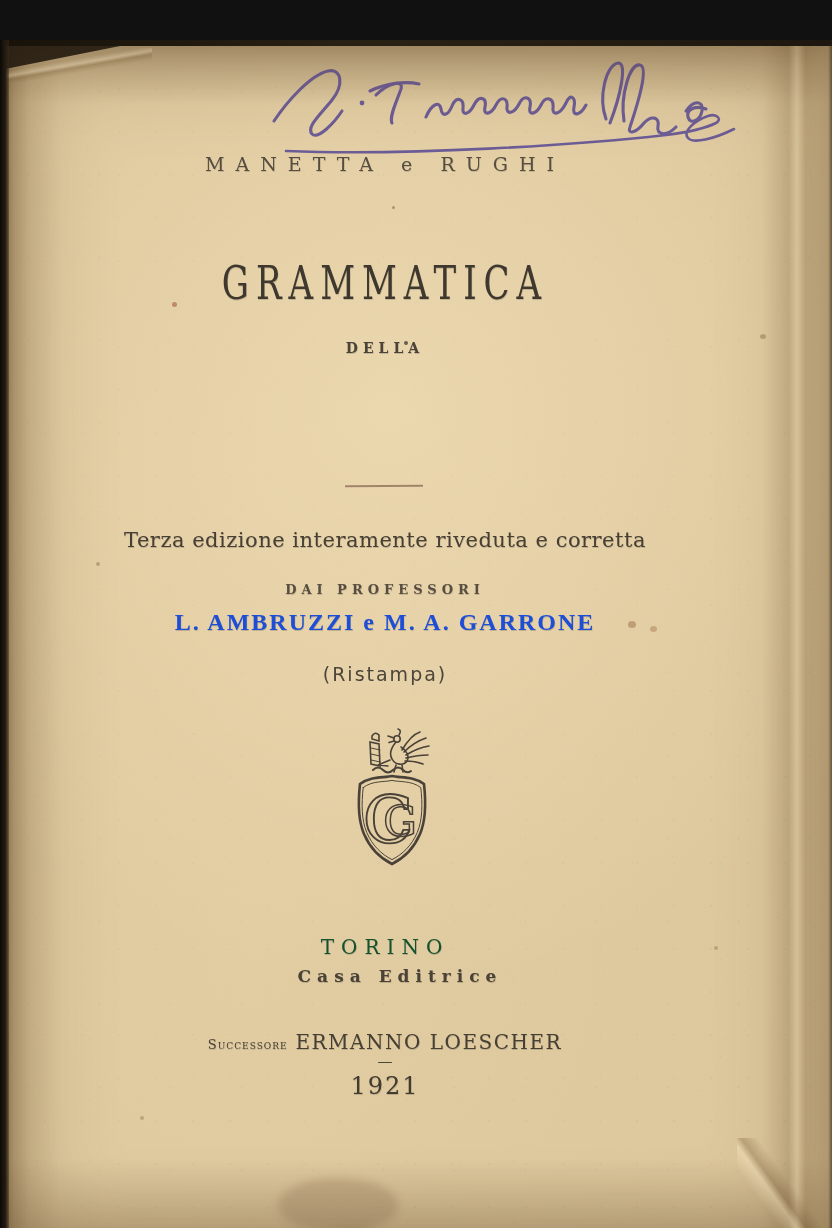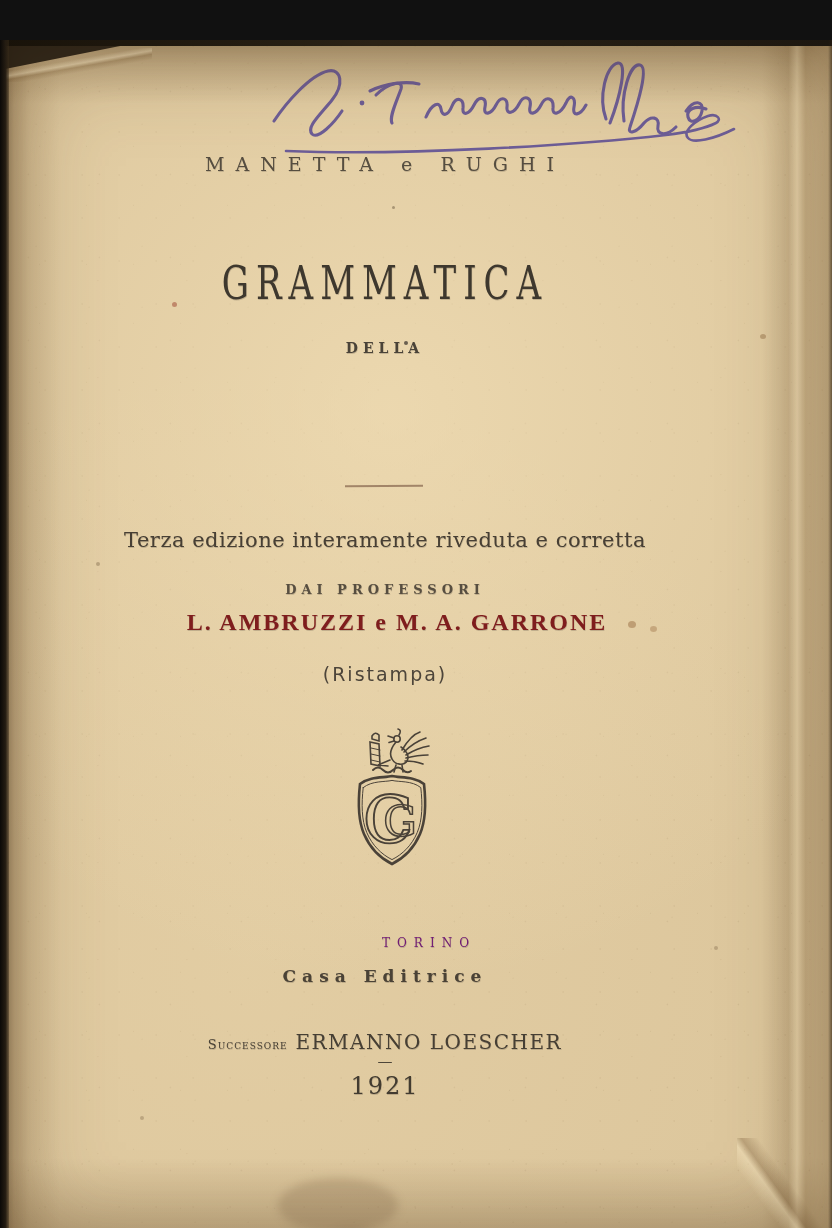--- a/index.html
+++ b/index.html
@@ -62,24 +62,24 @@
   .stretch{display:inline-block;transform-origin:center top;}
   .series{top:115px;font-size:19px;letter-spacing:11px;color:#4a4338;opacity:.92;}
   .title1{top:220px;font-size:34px;letter-spacing:7px;color:#3e382e;}
   .title1 .stretch{transform:scaleY(1.35);}
   .title2{top:301px;font-size:14px;letter-spacing:5px;color:#4a4338;font-weight:bold;}
   .title3{top:328px;font-size:50px;letter-spacing:4px;color:#3a342b;}
   .title3 .stretch{transform:scale(.97,1.45);}
   .rule-small{position:absolute;left:345px;top:445px;width:78px;height:2px;background:#8a6a52;opacity:.75;transform:rotate(-.4deg);}
   .edition{top:490px;font-size:21px;letter-spacing:.5px;color:#473f34;}
   .byline{top:543px;font-size:13px;letter-spacing:5px;color:#574e40;font-weight:bold;}
-  .authors{top:570px;font-family:"Liberation Serif",serif;font-weight:bold;font-size:24px;letter-spacing:2px;color:#7f1d1d;padding-left:12px;}
+  .authors{top:570px;font-family:"Liberation Serif",serif;font-weight:bold;font-size:24px;letter-spacing:2px;color:#1d4ed8;}
   .reprint{top:625px;font-family:"DejaVu Sans",sans-serif;font-size:19px;letter-spacing:2px;color:#4d453a;}
-  .city{top:897px;font-size:12px;letter-spacing:7px;color:#701a75;padding-left:44px;}
-  .house{top:928px;font-size:17px;font-weight:bold;letter-spacing:6px;color:#4a4236;}
+  .city{top:897px;font-size:20px;letter-spacing:7px;color:#14532d;}
+  .house{top:928px;font-size:17px;font-weight:bold;letter-spacing:6px;color:#4a4236;padding-left:15px;}
   .publisher{top:950px;font-size:29px;letter-spacing:3px;color:#423b30;}
   .publisher .stretch{transform:scaleY(1.08);}
   .successor{top:992px;font-size:20px;letter-spacing:1.5px;color:#463f34;}
   .successor .prefix{font-variant:small-caps;font-size:13px;letter-spacing:1px;}
   .year-dash{top:1014px;font-size:15px;color:#4a4236;letter-spacing:0;}
   .year{top:1034px;font-size:24px;letter-spacing:2px;color:#423b30;}
   .letterpress{text-shadow:.5px .5px 0 rgba(66,56,44,.22);}
   .sig-svg,.crest-svg{position:absolute;}
   .sig-svg{left:258px;top:12px;width:494px;height:110px;}
   .crest-svg{left:344px;top:686px;width:96px;height:146px;}

